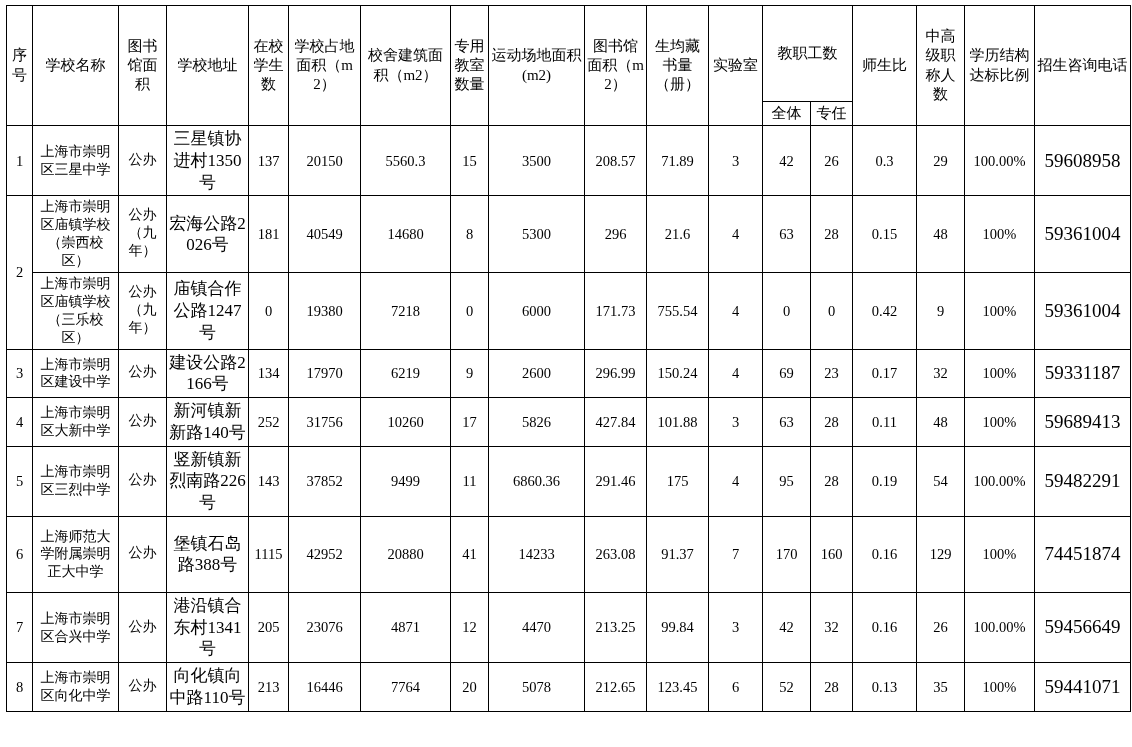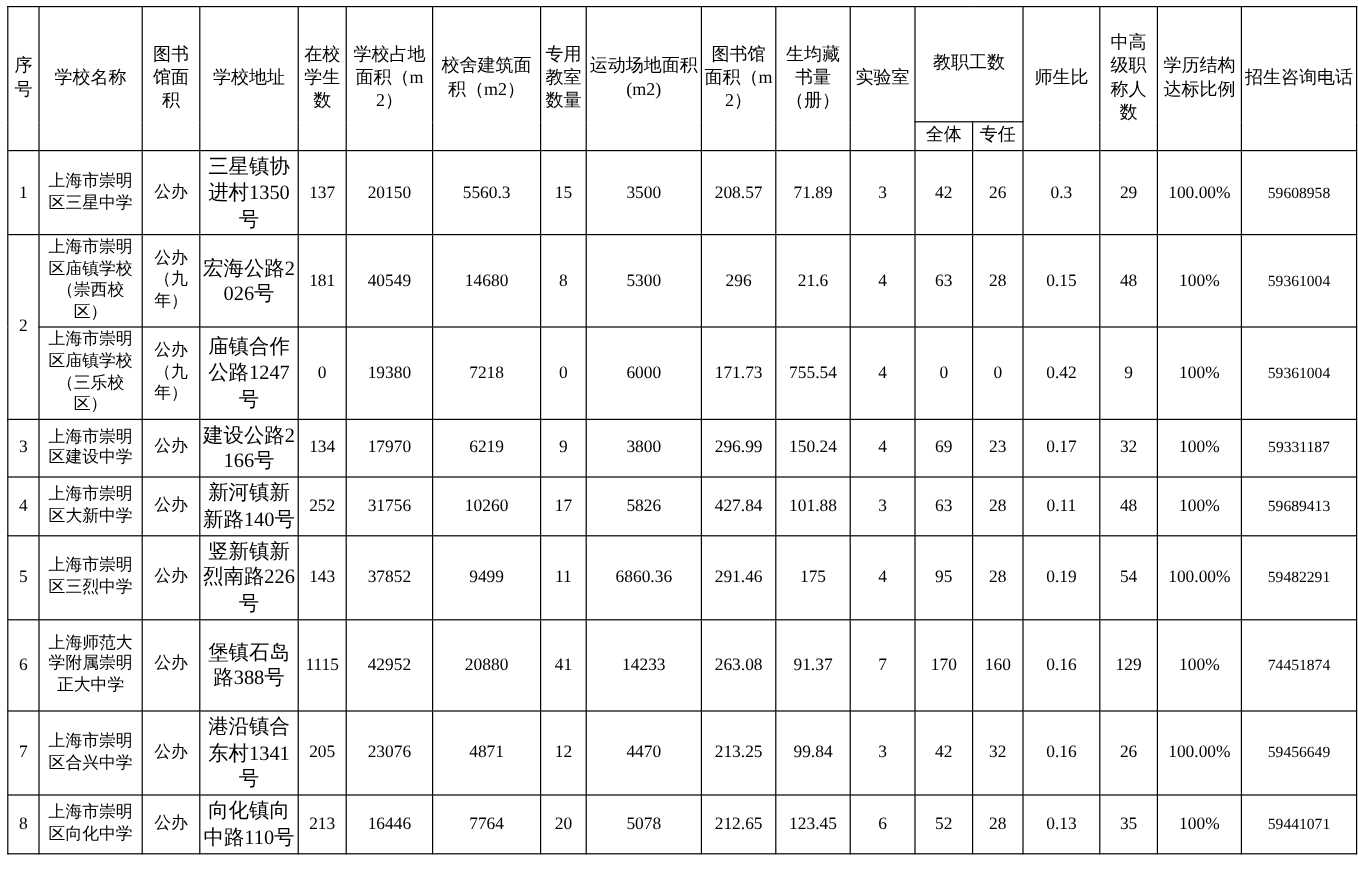--- a/index.html
+++ b/index.html
@@ -51,23 +51,24 @@
   }
   .cell-num {
     font-size: 14.5px;
   }
   .cell-seq {
     font-size: 14.5px;
   }
   .cell-nature {
     font-size: 14px;
     line-height: 1.3;
+    font-family: Liberation Mono, monospace;
   }
   .cell-phone {
-    font-size: 13px;
+    font-size: 19px;
   }
   
   col.c-seq     { width: 26px; }
   col.c-name    { width: 86px; }
   col.c-nature  { width: 48px; }
   col.c-addr    { width: 82px; }
   col.c-stud    { width: 40px; }
   col.c-land    { width: 72px; }
   col.c-build   { width: 90px; }
   col.c-room    { width: 38px; }
@@ -197,21 +198,21 @@
         </tr>
         <tr>
           <td class="cell-seq">3</td>
           <td class="cell-name">上海市崇明区建设中学</td>
           <td class="cell-nature">公办</td>
           <td class="cell-addr">建设公路2166号</td>
           <td class="cell-num">134</td>
           <td class="cell-num">17970</td>
           <td class="cell-num">6219</td>
           <td class="cell-num">9</td>
-          <td class="cell-num">3800</td>
+          <td class="cell-num">2600</td>
           <td class="cell-num">296.99</td>
           <td class="cell-num">150.24</td>
           <td class="cell-num">4</td>
           <td class="cell-num">69</td>
           <td class="cell-num">23</td>
           <td class="cell-num">0.17</td>
           <td class="cell-num">32</td>
           <td class="cell-num">100%</td>
           <td class="cell-phone">59331187</td>
         </tr>

